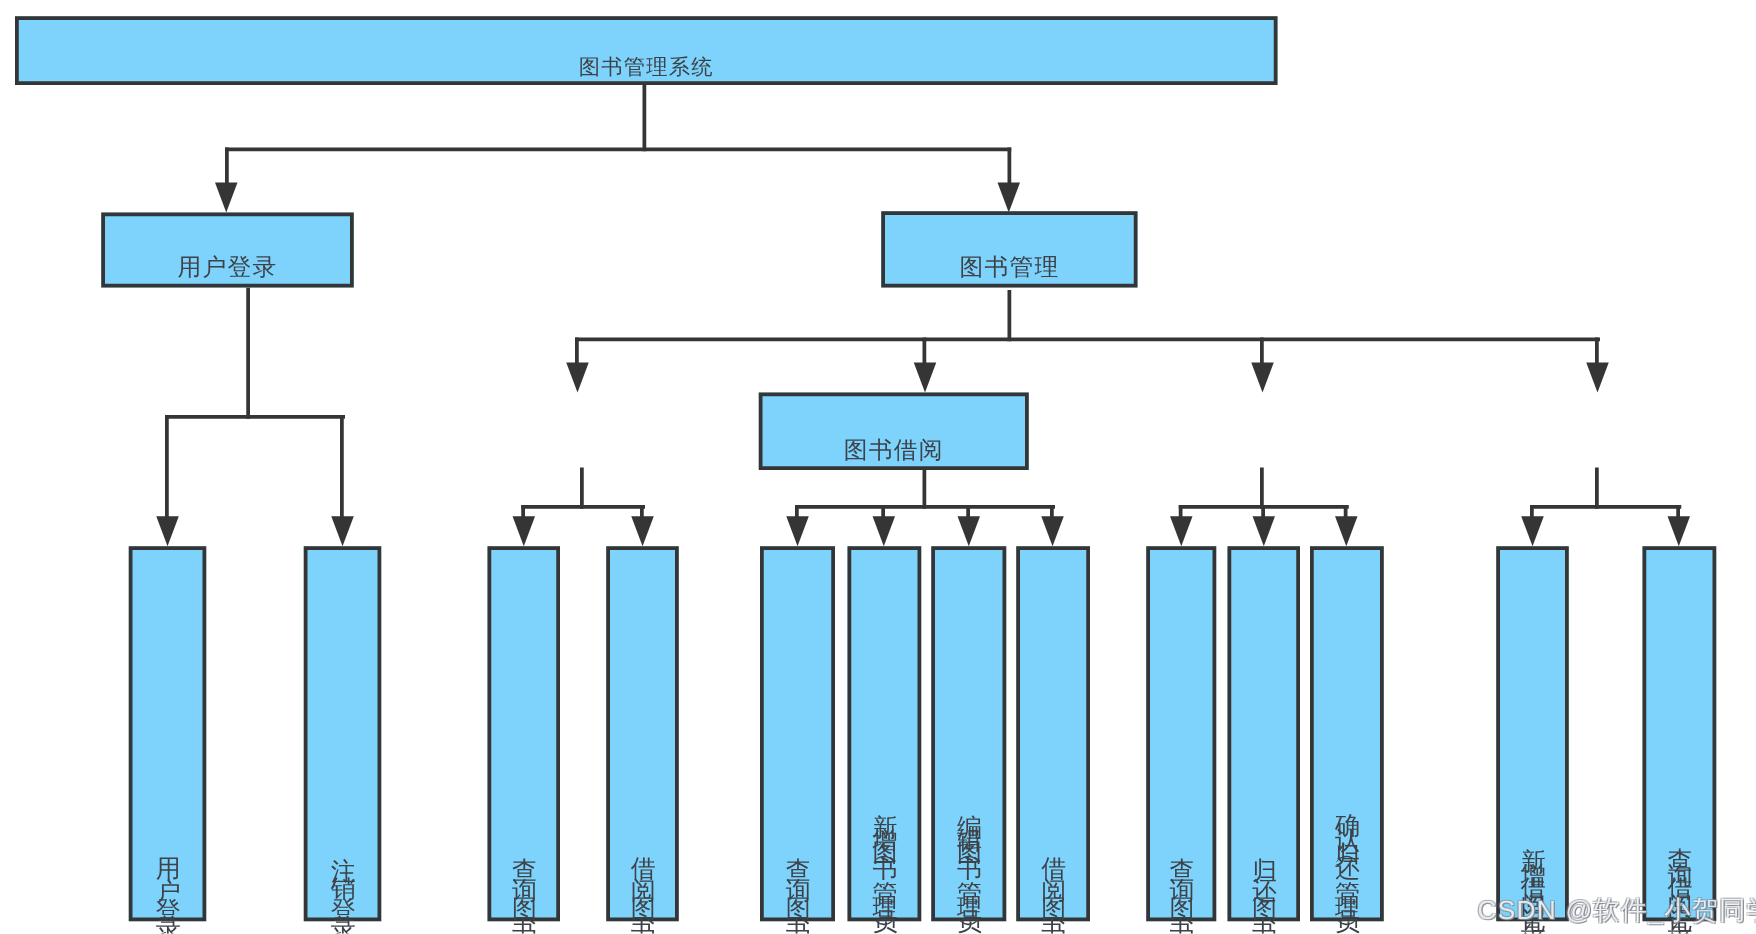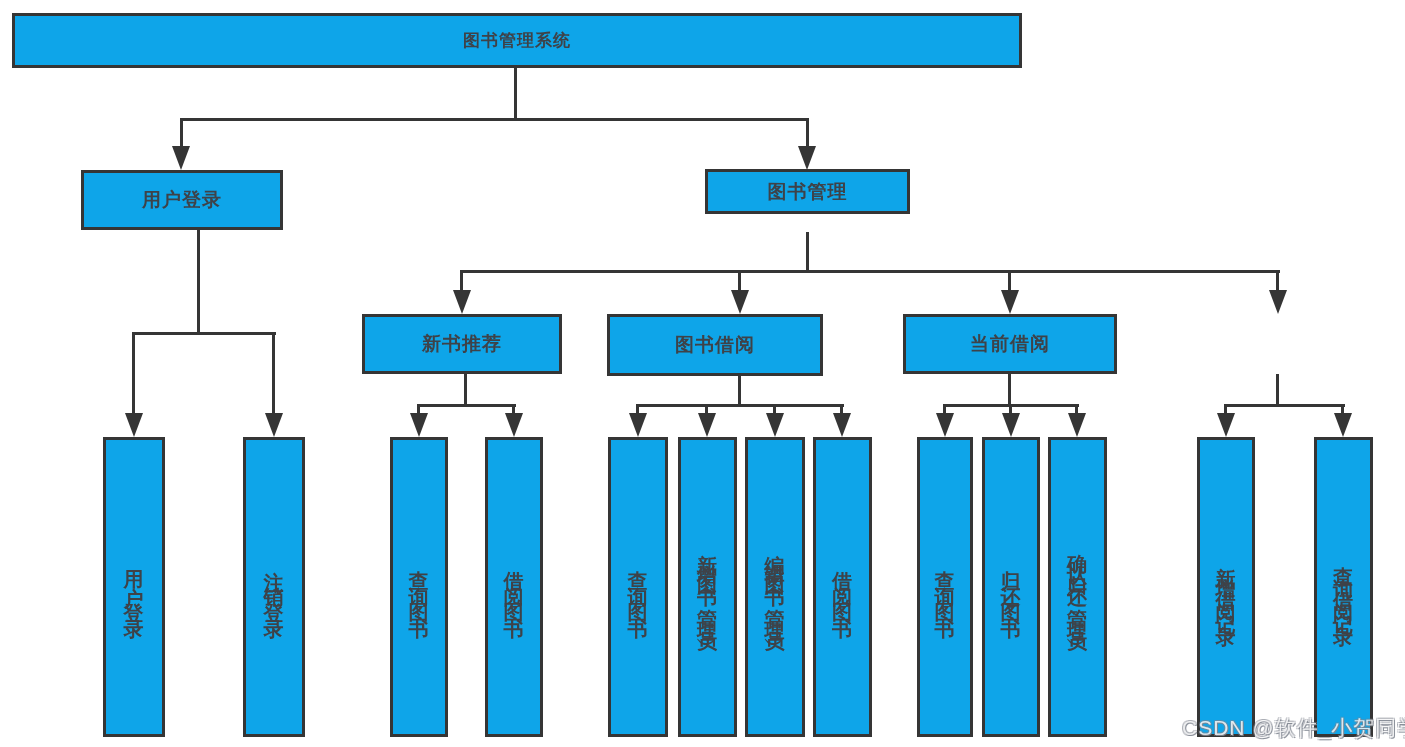--- a/index.html
+++ b/index.html
@@ -12,26 +12,25 @@
     position:relative;
     width:1405px;height:747px;
     background:var(--bg);
     font-family:"Liberation Sans","DejaVu Sans",sans-serif;
     overflow:hidden;
   }
   .box{
     position:absolute;
     box-sizing:border-box;
     border:3px solid var(--line);
-    background:#0ea5e9;
+    background:#7dd3fc;
     display:flex;
-    align-items:center;
+    align-items:flex-end;
     justify-content:center;
     color:var(--text);
-    font-weight:bold;
   }
   .root-label{font-size:17px;letter-spacing:1px;}
   .branch-label{font-size:19px;letter-spacing:1px;}
   .leaf .vtext{
     writing-mode:vertical-rl;
     text-orientation:mixed;
     font-size:20px;
     line-height:1;
     letter-spacing:12px;
     color:var(--text);
@@ -125,32 +124,26 @@
   <div class="line" style="left:1341px;top:404px;width:3px;height:14px"></div>
   <div class="arrow" style="left:1334px;top:413px"></div>
 
   <div class="box" style="left:12px;top:13px;width:1010px;height:55px">
     <span class="root-label">图书管理系统</span>
   </div>
 
   <div class="box" style="left:81px;top:170px;width:202px;height:60px">
     <span class="branch-label">用户登录</span>
   </div>
-  <div class="box" style="left:705px;top:169px;width:205px;height:45px">
+  <div class="box" style="left:705px;top:169px;width:205px;height:61px">
     <span class="branch-label">图书管理</span>
   </div>
 
-  <div class="box" style="left:362px;top:314px;width:200px;height:60px">
-    <span class="branch-label">新书推荐</span>
-  </div>
   <div class="box" style="left:607px;top:314px;width:216px;height:62px">
     <span class="branch-label">图书借阅</span>
-  </div>
-  <div class="box" style="left:903px;top:314px;width:214px;height:60px">
-    <span class="branch-label">当前借阅</span>
   </div>
 
   <div class="box leaf wide" style="left:103px;top:437px;width:62px;height:300px">
     <span class="vtext">用户登录</span>
   </div>
   <div class="box leaf wide" style="left:243px;top:437px;width:62px;height:300px">
     <span class="vtext">注销登录</span>
   </div>
 
   <div class="box leaf wide" style="left:390px;top:437px;width:58px;height:300px">

